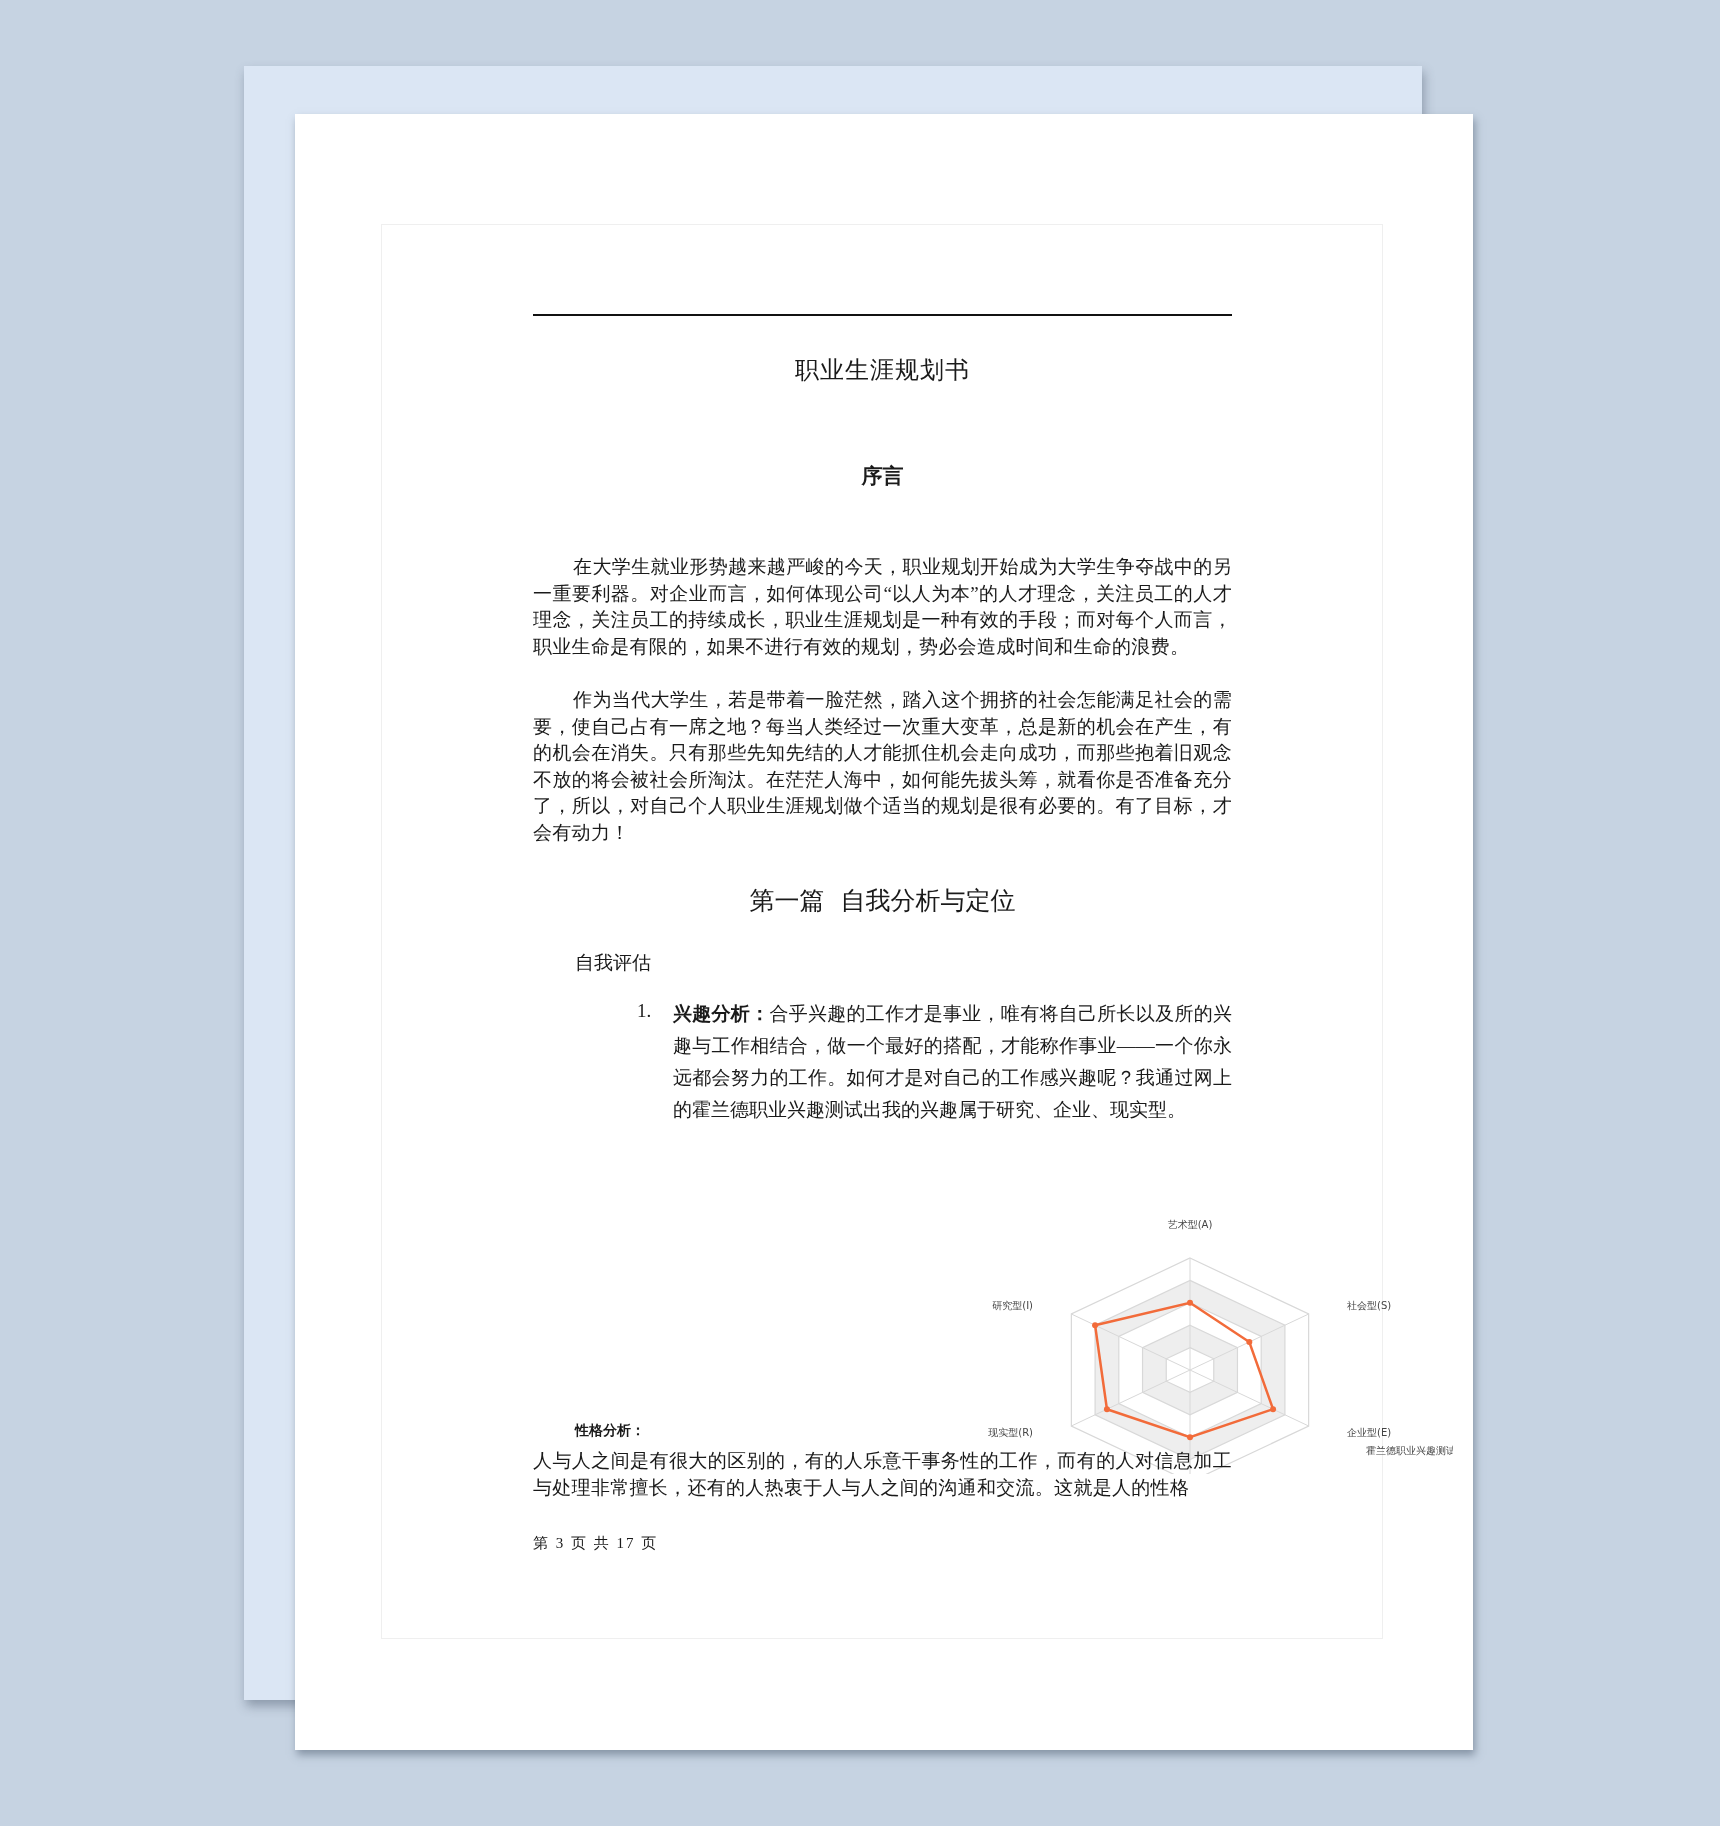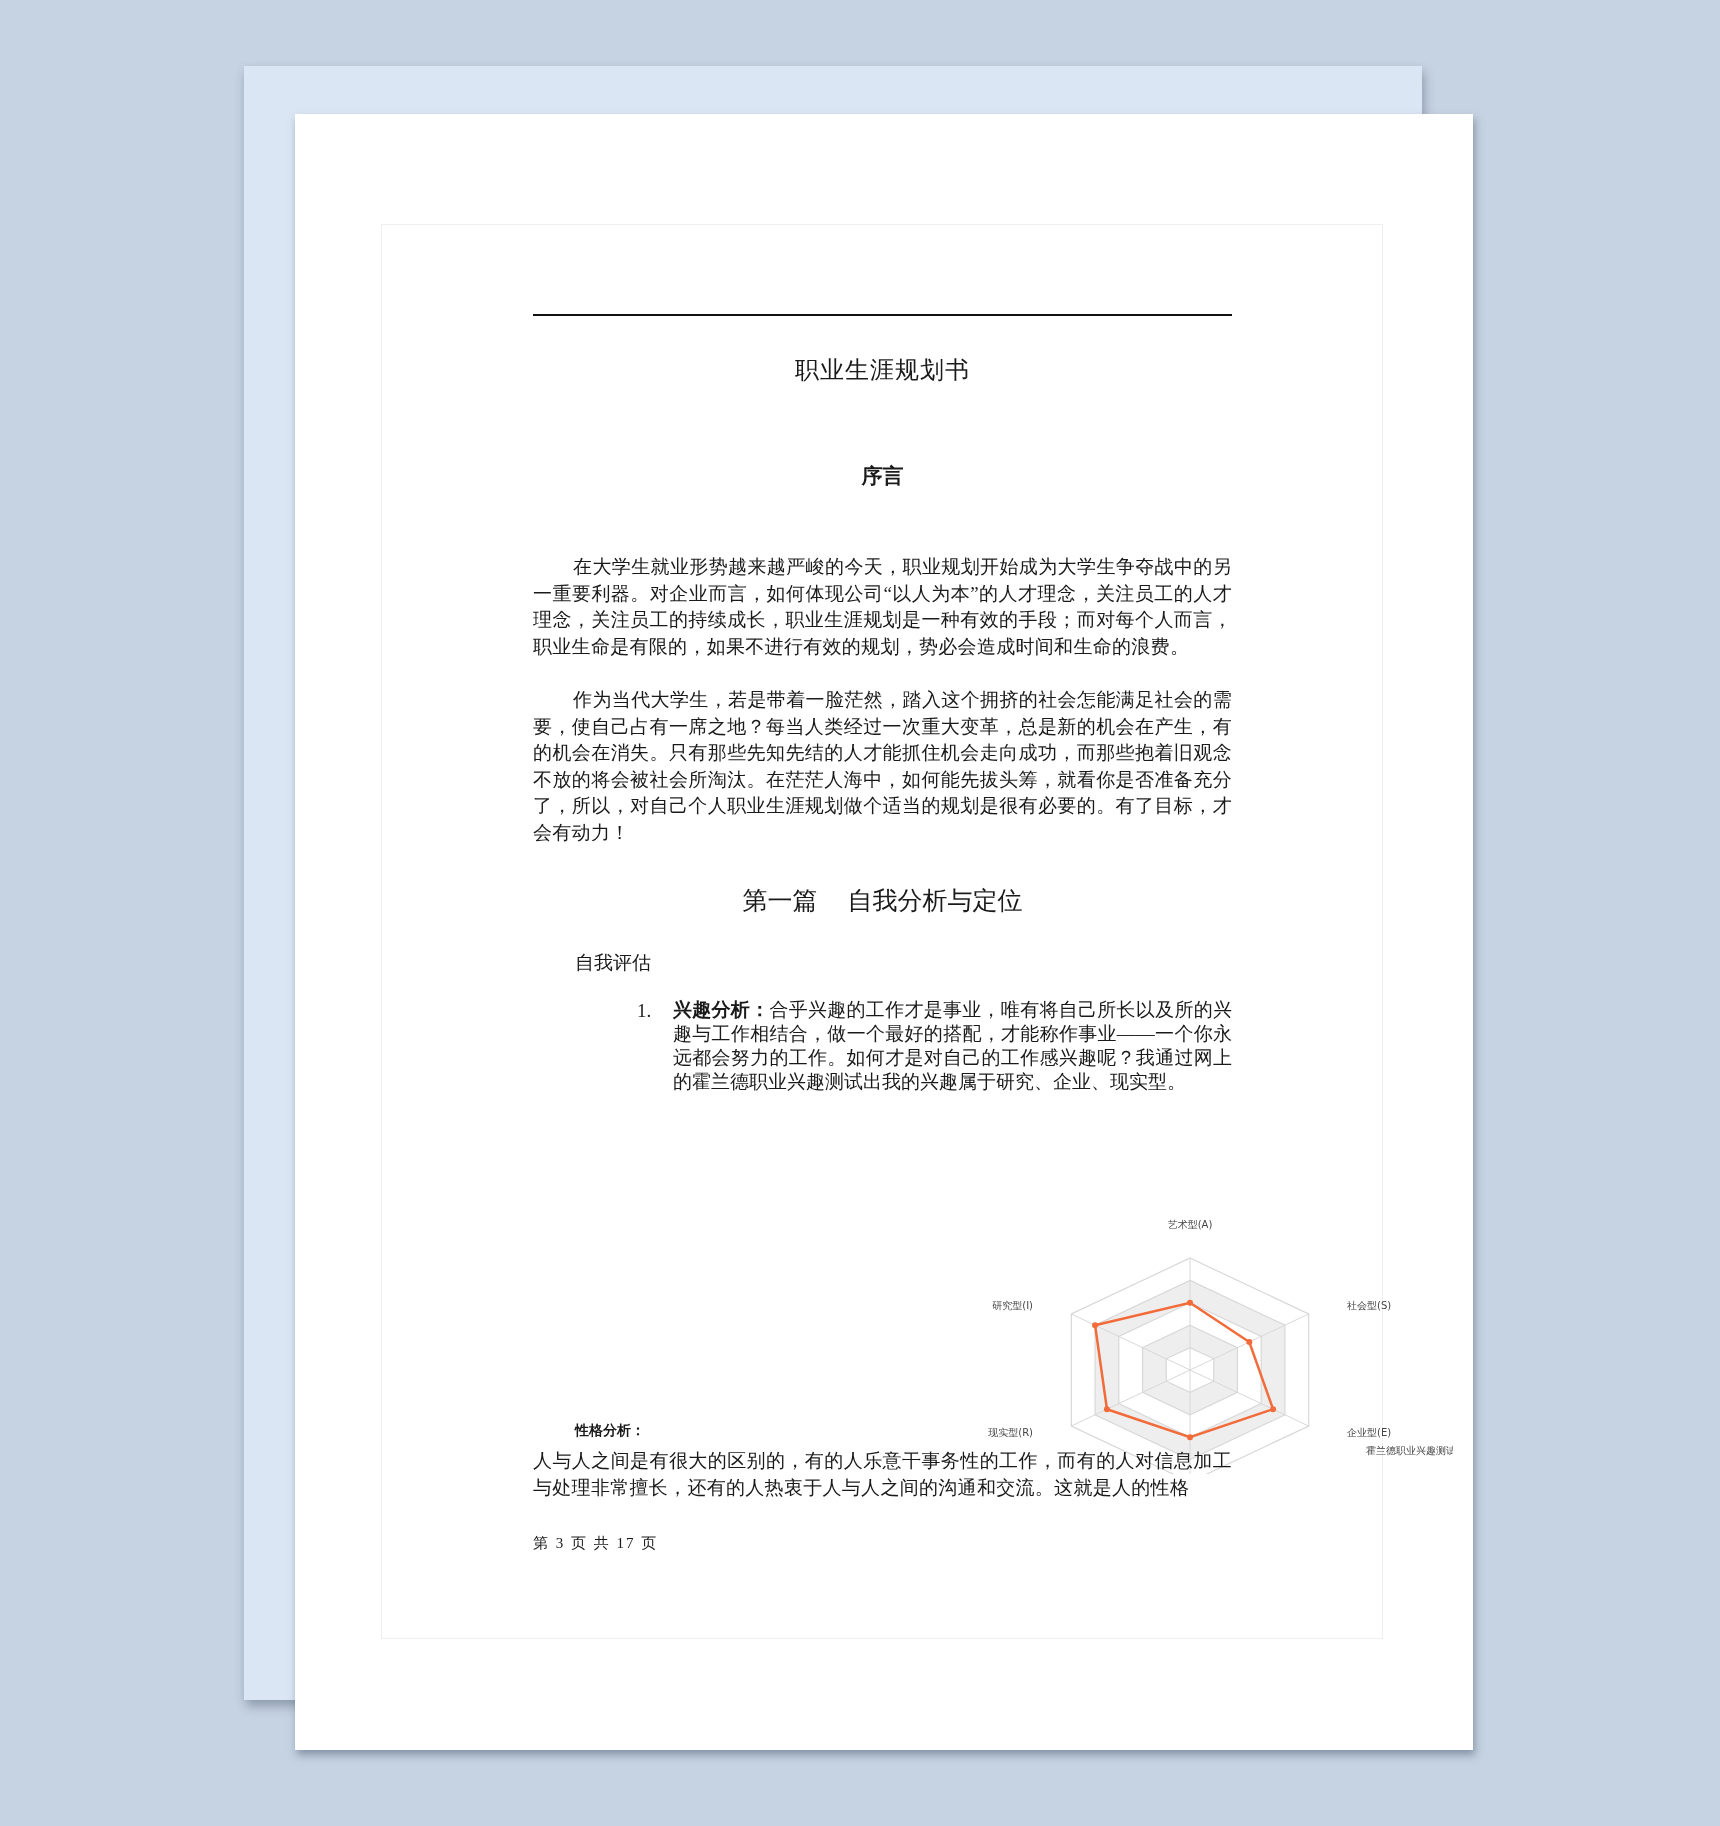--- a/index.html
+++ b/index.html
@@ -90,21 +90,21 @@
   .list-num {
     position: absolute;
     left: 104px; top: 0;
     font-size: 19px;
     line-height: 26.5px;
   }
   .list-text {
     position: absolute;
     left: 140px; top: 0; width: 559px;
     font-size: 19px;
-    line-height: 24px;
+    line-height: 32px;
     text-align: justify;
     text-align-last: left;
   }
   .list-text b { font-weight: bold; }
   .chart-wrap {
     position: absolute;
     left: 400px; top: 1040px;
     width: 520px; height: 320px;
   }
   .chart-wrap svg { display: block; }
@@ -141,21 +141,21 @@
   <div class="content">
     <div class="header-rule"></div>
 
     <div class="doc-title">职业生涯规划书</div>
 
     <div class="preface-heading">序言</div>
 
     <p class="para para-1">在大学生就业形势越来越严峻的今天，职业规划开始成为大学生争夺战中的另一重要利器。对企业而言，如何体现公司“以人为本”的人才理念，关注员工的人才理念，关注员工的持续成长，职业生涯规划是一种有效的手段；而对每个人而言，职业生命是有限的，如果不进行有效的规划，势必会造成时间和生命的浪费。</p>
     <p class="para para-2">作为当代大学生，若是带着一脸茫然，踏入这个拥挤的社会怎能满足社会的需要，使自己占有一席之地？每当人类经过一次重大变革，总是新的机会在产生，有的机会在消失。只有那些先知先结的人才能抓住机会走向成功，而那些抱着旧观念不放的将会被社会所淘汰。在茫茫人海中，如何能先拔头筹，就看你是否准备充分了，所以，对自己个人职业生涯规划做个适当的规划是很有必要的。有了目标，才会有动力！</p>
 
-    <div class="chapter-heading" style="white-space:pre;font-family:Liberation Mono, monospace;">第一篇  自我分析与定位</div>
+    <div class="chapter-heading" style="white-space:pre;">第一篇  自我分析与定位</div>
 
     <div class="section-heading">自我评估</div>
 
     <div class="list-item">
       <span class="list-num">1.</span>
       <div class="list-text"><b>兴趣分析：</b><span>合乎兴趣的工作才是事业，唯有将自己所长以及所的兴趣与工作相结合，做一个最好的搭配，才能称作事业——一个你永远都会努力的工作。如何才是对自己的工作感兴趣呢？我通过网上的霍兰德职业兴趣测试出我的兴趣属于研究、企业、现实型。</span></div>
     </div>
 
     <div class="chart-wrap">
       <svg id="radar" width="520" height="320" viewBox="0 0 520 320">

